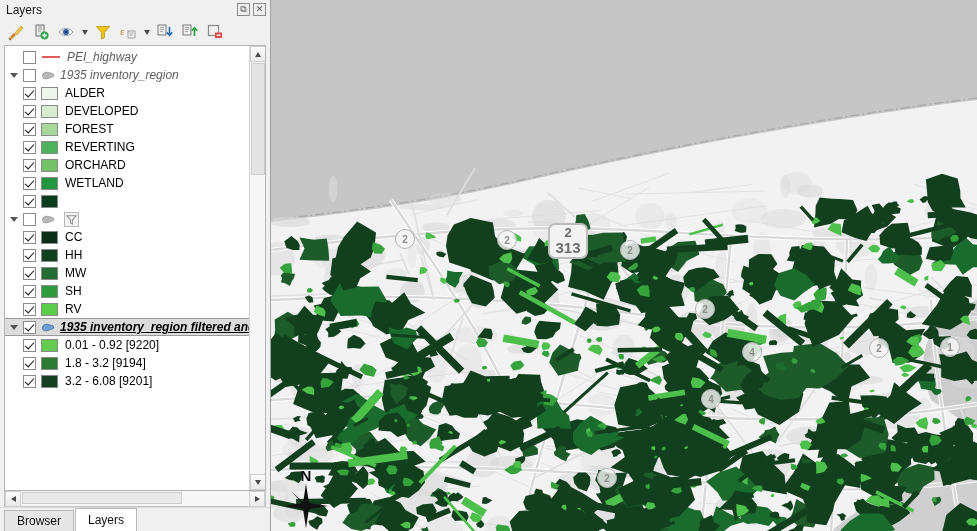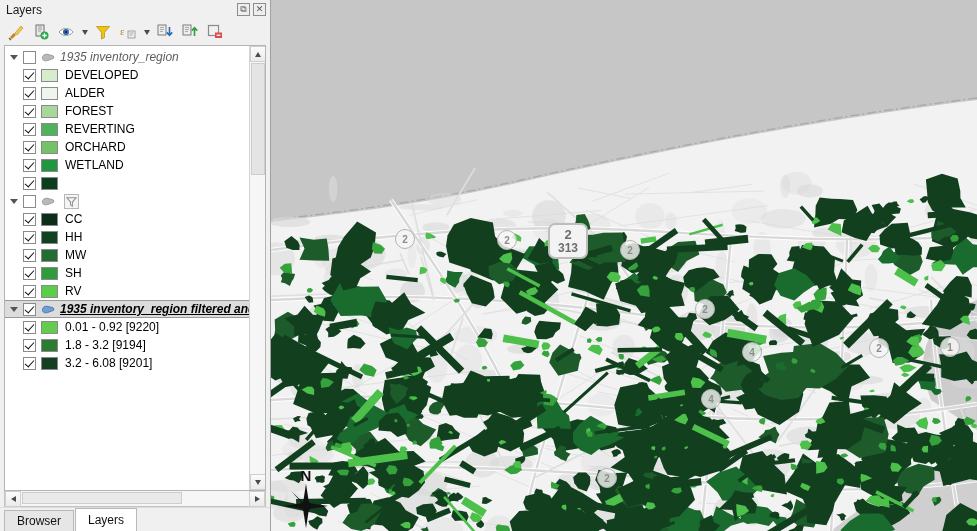--- a/index.html
+++ b/index.html
@@ -217,21 +217,21 @@
     position: absolute;
     width: 40px; height: 36px;
     border-radius: 7px;
     border: 2.5px solid #bdbdbd;
     background: #f3f3f3;
     color: #6d6d6d;
     display: flex; flex-direction: column; align-items: center; justify-content: center;
     font-weight: bold; line-height: 1.05;
   }
   .shield-box .s1 { font-size: 13px; }
-  .shield-box .s2 { font-size: 12px; text-align: right; }
+  .shield-box .s2 { font-size: 15px; text-align: right; }
   .north {
     position: absolute;
     width: 56px; height: 62px;
     display: flex; flex-direction: column; align-items: center;
   }
   .north-n { font-size: 15px; font-weight: bold; color: #111; line-height: 1; }
 </style>
 </head>
 <body>
 
@@ -307,42 +307,52 @@
           <rect x="2.5" y="2.5" width="10" height="10" fill="none" stroke="#8a8a8a" stroke-width="1.2"></rect>
           <rect x="9" y="9.5" width="7" height="5.5" fill="#e04a4a"></rect>
           <path d="M10.6 12.2h3.8" stroke="#fff" stroke-width="1.3"></path>
         </svg>
       </div>
     </div>
 
     <div id="tree-outer">
       <div id="tree">
           <div class="row">
+            <div class="expander blank"></div>
+            <div class="cb"></div>
+            <div class="line-sym">
+              <svg width="20" height="6">
+                <line x1="1" y1="3" x2="19" y2="3" stroke="#e05c5c" stroke-width="2"></line>
+              </svg>
+            </div>
+            <span class="lyr-label">PEI_highway</span>
+          </div>
+          <div class="row">
             <div class="expander">
               <div class="caret-down"></div>
             </div>
             <div class="cb"></div>
             <div class="vector-icon">
   <svg width="14" height="11" viewBox="0 0 14 11">
                 <path d="M1.5 6.5C1 3.5 4 1.5 7 2.5c2.6.9 5.5.5 5.8 2.6.3 2.1-2.3 1.6-4 2.6-2.3 1.3-6.9 2-7.3-1.2z" fill="#b9b9b9" stroke="#8d8d8d" stroke-width=".8"></path>
               </svg>
             </div>
             <span class="lyr-label">1935 inventory_region</span>
           </div>
           <div class="row">
             <div class="indent-1"></div>
             <div class="cb checked"></div>
+            <div class="swatch" style="background:#eef6ec"></div>
+            <span class="leaf-label">ALDER</span>
+          </div>
+          <div class="row">
+            <div class="indent-1"></div>
+            <div class="cb checked"></div>
             <div class="swatch" style="background:#d7eccf"></div>
             <span class="leaf-label">DEVELOPED</span>
-          </div>
-          <div class="row">
-            <div class="indent-1"></div>
-            <div class="cb checked"></div>
-            <div class="swatch" style="background:#eef6ec"></div>
-            <span class="leaf-label">ALDER</span>
           </div>
           <div class="row">
             <div class="indent-1"></div>
             <div class="cb checked"></div>
             <div class="swatch" style="background:#a8d79b"></div>
             <span class="leaf-label">FOREST</span>
           </div>
           <div class="row">
             <div class="indent-1"></div>
             <div class="cb checked"></div>

